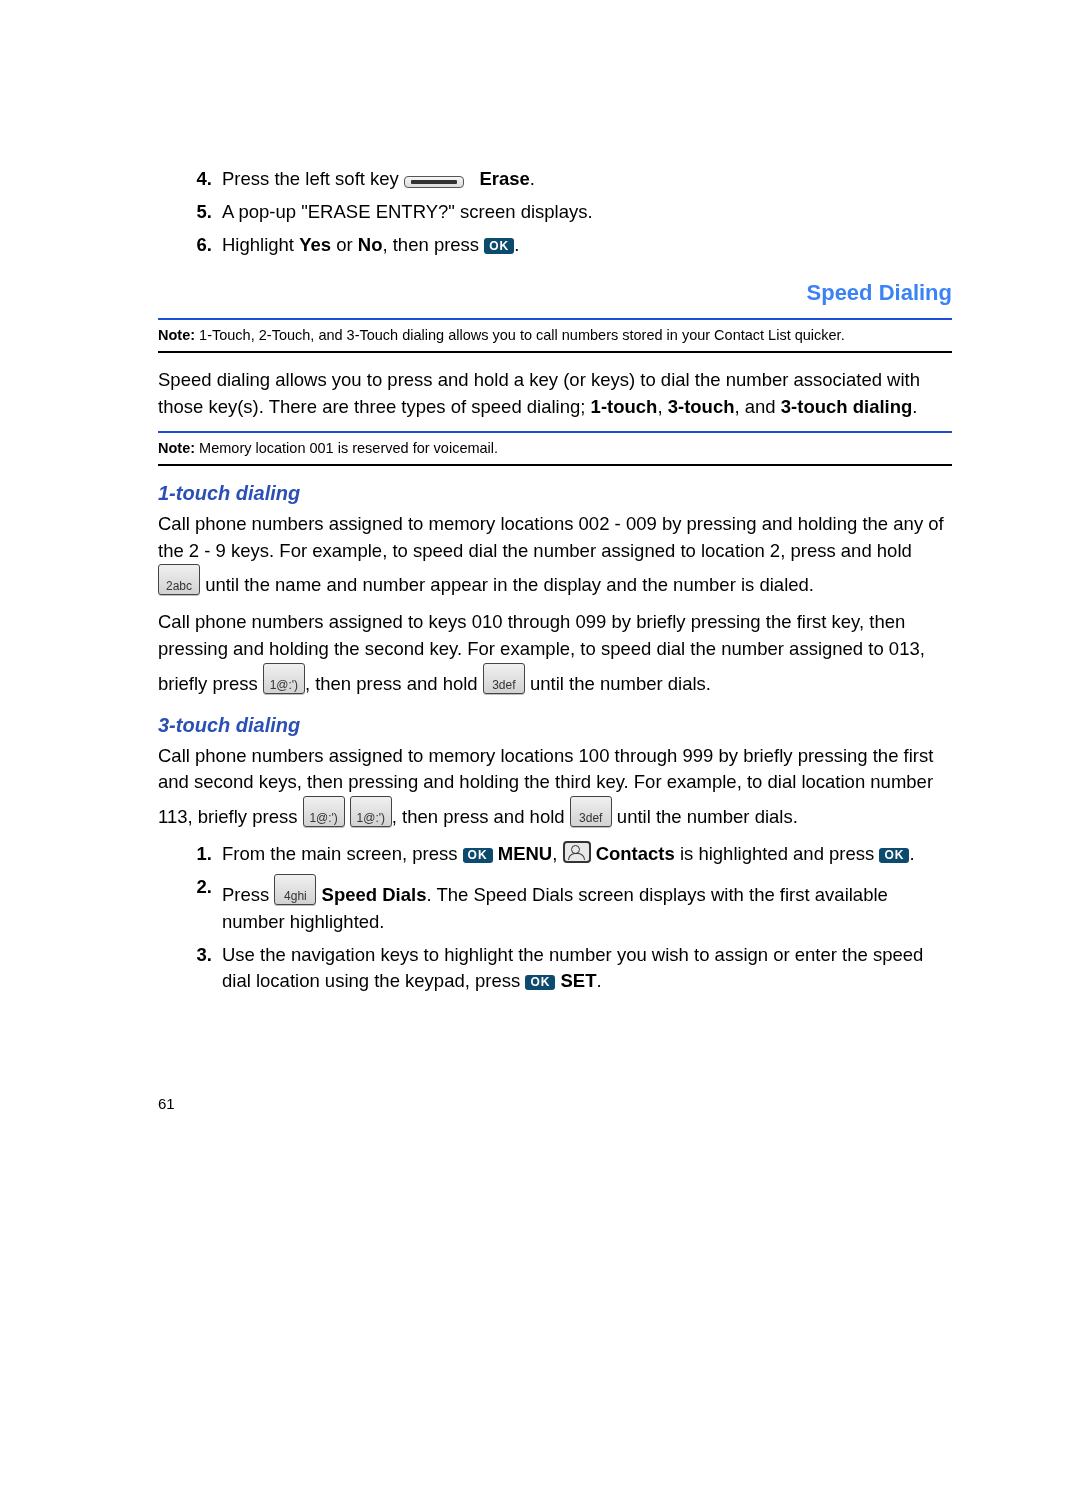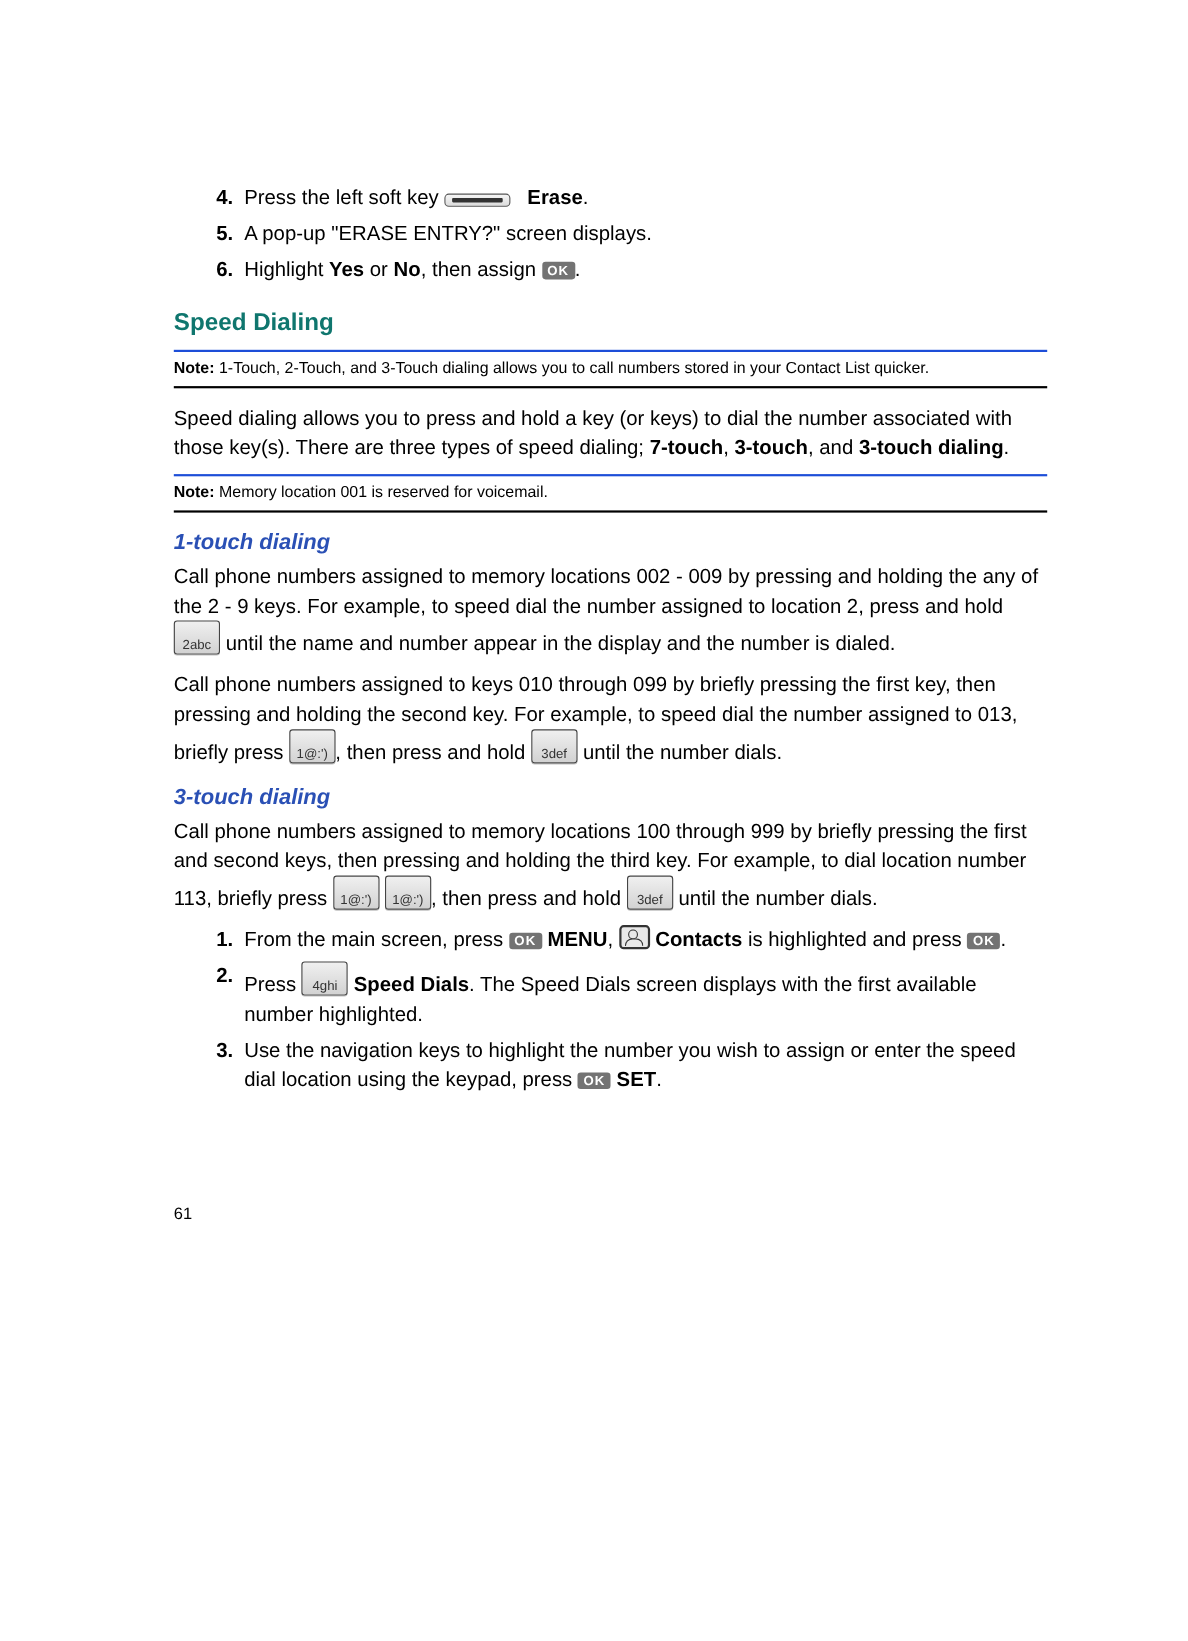--- a/index.html
+++ b/index.html
@@ -31,26 +31,27 @@
     font-weight: bold;
     width: 24px;
     flex-shrink: 0;
     text-align: right;
     margin-right: 10px;
   }
   .li .txt {
     flex: 1;
   }
   .h1 {
-    color: #0f766e;
+    color: #3b82f6;
     font-weight: 900;
     font-size: 22px;
     margin-top: 22px;
     margin-bottom: 12px;
     letter-spacing: 0px;
+    text-align: right;
   }
   .h2 {
     color: #2a50b5;
     font-style: italic;
     font-weight: 900;
     font-size: 20px;
     margin-top: 16px;
     margin-bottom: 6px;
   }
   .notebox {
@@ -78,21 +79,21 @@
     padding: 15px 3px 2px 3px;
     vertical-align: 1px;
     box-shadow: 0 1px 0 rgba(0,0,0,0.25);
     min-width: 34px;
     text-align: center;
     font-family: Arial, sans-serif;
     color: #333;
   }
   .ok {
     display: inline-block;
-    background: #737373;
+    background: #0c4a6e;
     color: #fff;
     font-weight: bold;
     font-size: 12px;
     border-radius: 3px;
     padding: 1.5px 5px 2px 5px;
     vertical-align: 1px;
     line-height: 1;
     letter-spacing: 1px;
     text-align: center;
   }
@@ -149,33 +150,33 @@
         <span class="b">Erase</span><span>.</span>
       </div>
     </div>
     <div class="li">
       <div class="num">5.</div>
       <div class="txt">A pop-up "ERASE ENTRY?" screen displays.</div>
     </div>
     <div class="li">
       <div class="num">6.</div>
       <div class="txt">
-        <span>Highlight </span><span class="b">Yes</span><span> or </span><span class="b">No</span><span>, then assign </span><span class="ok">OK</span><span>.</span>
+        <span>Highlight </span><span class="b">Yes</span><span> or </span><span class="b">No</span><span>, then press </span><span class="ok">OK</span><span>.</span>
       </div>
     </div>
   </div>
 
   <div class="h1">Speed Dialing</div>
 
   <div class="notebox">
     <span class="nb-label">Note:</span><span> 1-Touch, 2-Touch, and 3-Touch dialing allows you to call numbers stored in your Contact List quicker.</span>
   </div>
 
   <div class="para">
-    <span>Speed dialing allows you to press and hold a key (or keys) to dial the number associated with those key(s). There are three types of speed dialing; </span><span class="b">7-touch</span><span>, </span><span class="b">3-touch</span><span>, and </span><span class="b">3-touch dialing</span><span>.</span>
+    <span>Speed dialing allows you to press and hold a key (or keys) to dial the number associated with those key(s). There are three types of speed dialing; </span><span class="b">1-touch</span><span>, </span><span class="b">3-touch</span><span>, and </span><span class="b">3-touch dialing</span><span>.</span>
   </div>
 
   <div class="notebox">
     <span class="nb-label">Note:</span><span> Memory location 001 is reserved for voicemail.</span>
   </div>
 
   <div class="h2">1-touch dialing</div>
   <div class="para">
     <span>Call phone numbers assigned to memory locations 002 - 009 by pressing and holding the any of the 2 - 9 keys. For example, to speed dial the number assigned to location 2, press and hold </span><span class="iconbox">2abc</span><span> until the name and number appear in the display and the number is dialed.</span>
   </div>

